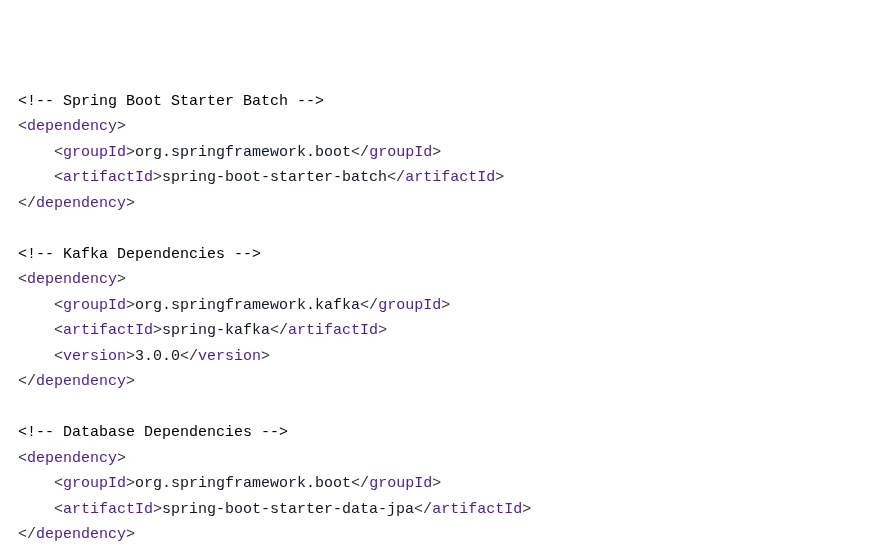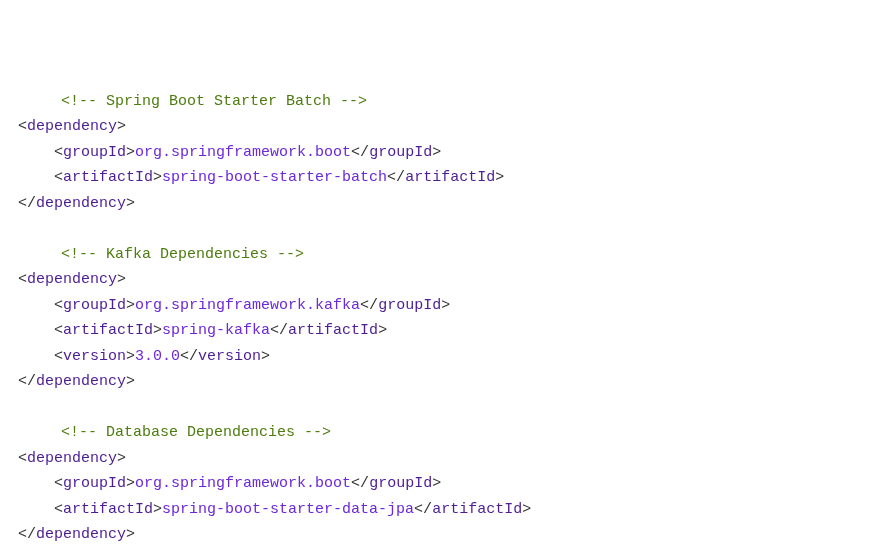--- a/index.html
+++ b/index.html
@@ -5,24 +5,24 @@
   body {
     margin: 0;
     padding: 12px 18px;
     background: #ffffff;
     font-family: "Courier New", Courier, monospace;
     font-size: 15px;
     line-height: 1.7;
     color: #333333;
     white-space: pre;
   }
-  .comment { color: #4d7c0f; margin-left: 43px; }
+  .comment { color: #000000; }
   .bracket { color: #333333; }
   .tag { color: #4c1d95; }
-  .text { color: #6d28d9; }
+  .text { color: #0f172a; }
   .line { display: block; }
 </style>
 </head>
 <body>
 
 
 <div><span class="line"><span class="comment">&lt;!-- Spring Boot Starter Batch --&gt;</span></span><span class="line"><span class="bracket">&lt;</span><span class="tag">dependency</span><span class="bracket">&gt;</span></span><span class="line"><span>    </span><span class="bracket">&lt;</span><span class="tag">groupId</span><span class="bracket">&gt;</span><span class="text">org.springframework.boot</span><span class="bracket">&lt;/</span><span class="tag">groupId</span><span class="bracket">&gt;</span></span><span class="line"><span>    </span><span class="bracket">&lt;</span><span class="tag">artifactId</span><span class="bracket">&gt;</span><span class="text">spring-boot-starter-batch</span><span class="bracket">&lt;/</span><span class="tag">artifactId</span><span class="bracket">&gt;</span></span><span class="line"><span class="bracket">&lt;/</span><span class="tag">dependency</span><span class="bracket">&gt;</span></span><span class="line"> </span><span class="line"><span class="comment">&lt;!-- Kafka Dependencies --&gt;</span></span><span class="line"><span class="bracket">&lt;</span><span class="tag">dependency</span><span class="bracket">&gt;</span></span><span class="line"><span>    </span><span class="bracket">&lt;</span><span class="tag">groupId</span><span class="bracket">&gt;</span><span class="text">org.springframework.kafka</span><span class="bracket">&lt;/</span><span class="tag">groupId</span><span class="bracket">&gt;</span></span><span class="line"><span>    </span><span class="bracket">&lt;</span><span class="tag">artifactId</span><span class="bracket">&gt;</span><span class="text">spring-kafka</span><span class="bracket">&lt;/</span><span class="tag">artifactId</span><span class="bracket">&gt;</span></span><span class="line"><span>    </span><span class="bracket">&lt;</span><span class="tag">version</span><span class="bracket">&gt;</span><span class="text">3.0.0</span><span class="bracket">&lt;/</span><span class="tag">version</span><span class="bracket">&gt;</span></span><span class="line"><span class="bracket">&lt;/</span><span class="tag">dependency</span><span class="bracket">&gt;</span></span><span class="line"> </span><span class="line"><span class="comment">&lt;!-- Database Dependencies --&gt;</span></span><span class="line"><span class="bracket">&lt;</span><span class="tag">dependency</span><span class="bracket">&gt;</span></span><span class="line"><span>    </span><span class="bracket">&lt;</span><span class="tag">groupId</span><span class="bracket">&gt;</span><span class="text">org.springframework.boot</span><span class="bracket">&lt;/</span><span class="tag">groupId</span><span class="bracket">&gt;</span></span><span class="line"><span>    </span><span class="bracket">&lt;</span><span class="tag">artifactId</span><span class="bracket">&gt;</span><span class="text">spring-boot-starter-data-jpa</span><span class="bracket">&lt;/</span><span class="tag">artifactId</span><span class="bracket">&gt;</span></span><span class="line"><span class="bracket">&lt;/</span><span class="tag">dependency</span><span class="bracket">&gt;</span></span></div>
 
 
 

